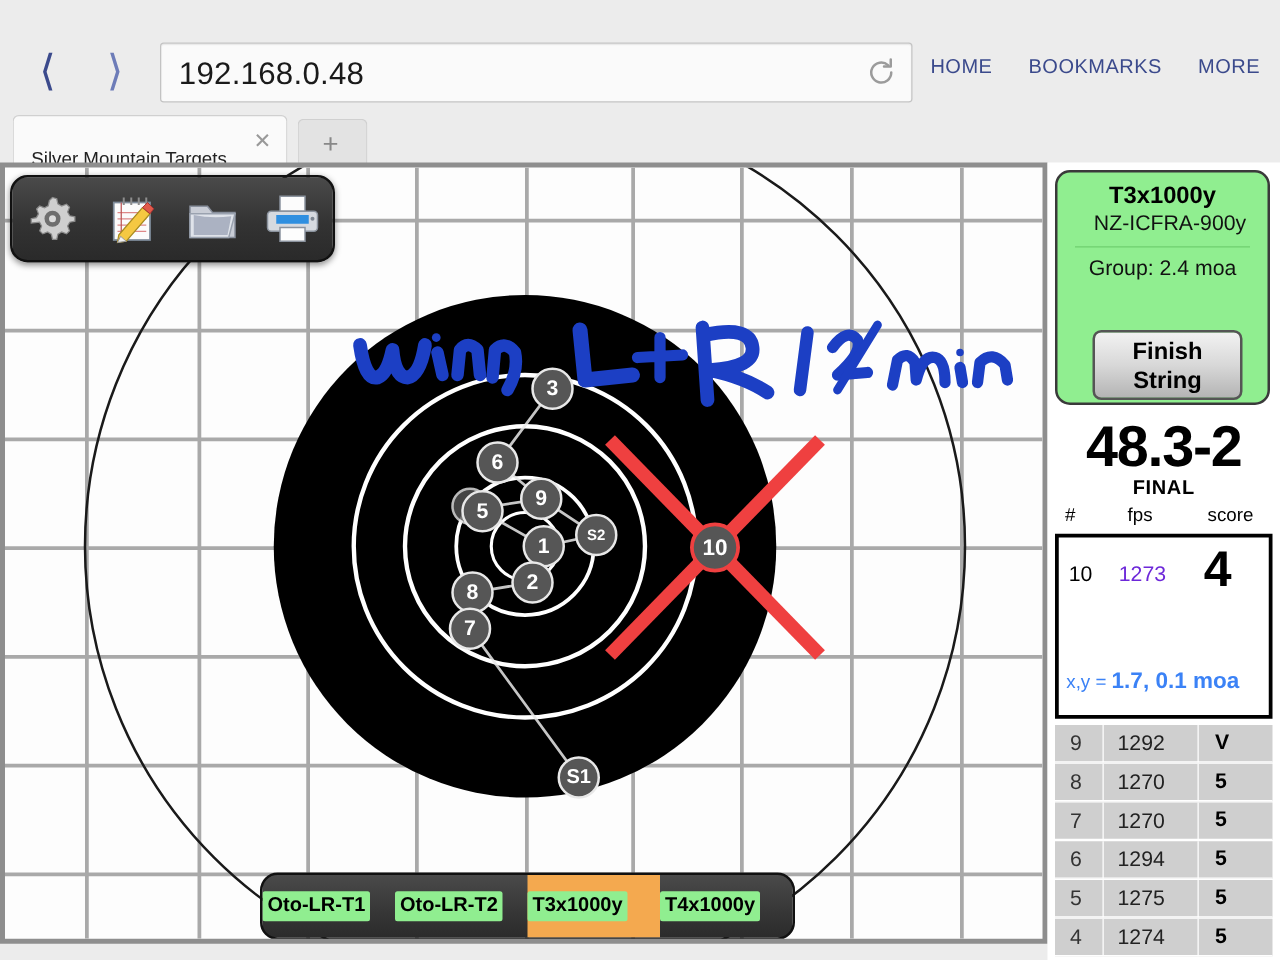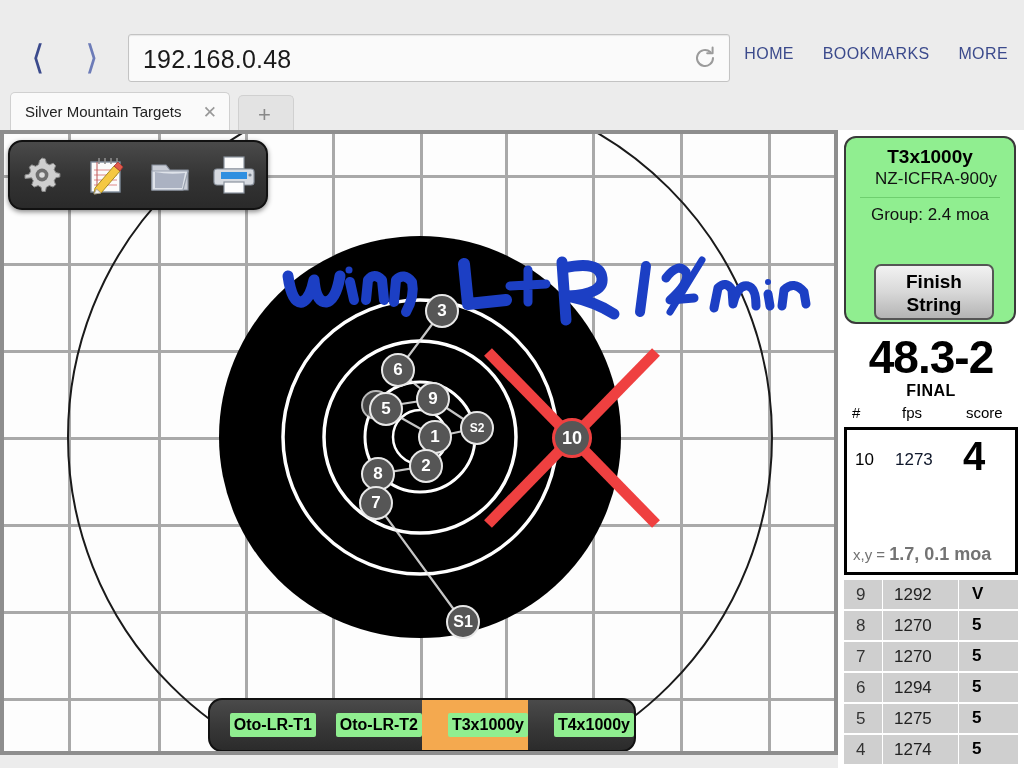--- a/index.html
+++ b/index.html
@@ -34,21 +34,21 @@
   }
   .chrome-links{position:absolute;right:16px;top:45px;font-size:16px;color:#3b4a8c;letter-spacing:.4px;}
   .chrome-links span{margin-left:24px;cursor:pointer;}
 
   .tabstrip{position:absolute;left:0;top:92px;width:1024px;height:38px;}
   .tab{
     position:absolute;left:10px;top:0;width:218px;height:38px;
     background:#fafafa;border:1px solid #d0d0d0;border-bottom:none;
     border-top-left-radius:5px;border-top-right-radius:5px;
   }
-  .tab-title{position:absolute;left:14px;top:10px;font-size:15px;color:#222;white-space:nowrap;}
+  .tab-title{position:absolute;left:14px;top:26px;font-size:15px;color:#222;white-space:nowrap;}
   .tab-close{position:absolute;right:12px;top:9px;font-size:17px;color:#999;cursor:pointer;}
   .tab-new{
     position:absolute;left:238px;top:3px;width:54px;height:35px;
     background:#e3e3e3;border:1px solid #d0d0d0;border-bottom:none;
     border-top-left-radius:5px;border-top-right-radius:5px;cursor:pointer;
   }
   .tab-new span{position:absolute;left:19px;top:6px;font-size:22px;color:#888;}
 
   
   .pane{
@@ -86,21 +86,21 @@
   .tbtn{width:52px;height:50px;cursor:pointer;display:flex;align-items:center;justify-content:center;}
 
   
   .tsel{
     position:absolute;left:208px;top:698px;width:424px;height:50px;
     background:linear-gradient(180deg,#4a4a4a 0%,#363636 60%,#2b2b2b 100%);
     border:2px solid #111;border-radius:14px;
     display:flex;align-items:stretch;overflow:hidden;
   }
   .tchip{
-    flex:1;display:flex;align-items:center;justify-content:flex-end;cursor:pointer;
+    flex:1;display:flex;align-items:center;justify-content:flex-start;cursor:pointer;
   }
   .tchip.active{background:#f4a94f;}
   .tchip span{
     background:#90ee90;color:#000;font-weight:bold;font-size:16px;
     padding:3px 4px;border-radius:2px;white-space:nowrap;
   }
 
   
   .side{position:absolute;left:838px;top:130px;width:186px;height:638px;background:#fff;}
   .scard{
@@ -131,24 +131,24 @@
   .colhdr .c1{position:absolute;left:8px;}
   .colhdr .c2{position:absolute;left:58px;text-align:right;}
   .colhdr .c3{position:absolute;left:122px;}
 
   .latest{
     position:absolute;left:6px;top:297px;width:174px;height:148px;
     background:#fff;border:3px solid #000;box-sizing:border-box;
   }
   .lrow1{position:absolute;left:0;top:8px;width:168px;height:40px;}
   .lrow1 .n{position:absolute;left:8px;top:12px;font-size:17px;color:#000;}
-  .lrow1 .f{position:absolute;left:48px;top:12px;font-size:17px;color:#0f172a;}
+  .lrow1 .f{position:absolute;left:48px;top:12px;font-size:17px;color:#6d28d9;}
   .lrow1 .s{position:absolute;left:116px;top:-4px;font-size:40px;font-weight:bold;color:#000;}
   .ltime{position:absolute;left:0;top:52px;width:168px;text-align:center;font-size:16px;color:#000;line-height:21px;}
-  .lxy{position:absolute;left:6px;top:114px;font-size:15px;color:#737373;}
+  .lxy{position:absolute;left:6px;top:104px;font-size:15px;color:#3b82f6;}
   .lxy b{font-size:18px;}
 
   .srow{
     position:absolute;left:6px;width:174px;height:30px;background:#cfcfcf;
     border-bottom:1px solid #fff;box-sizing:border-box;cursor:pointer;
   }
   .srow .n{position:absolute;left:12px;top:5px;font-size:17px;color:#333;}
   .srow .f{position:absolute;left:50px;top:5px;font-size:17px;color:#222;}
   .srow .s{position:absolute;left:128px;top:4px;font-size:17px;font-weight:bold;color:#000;}
   .srow .sep{position:absolute;top:0;width:1px;height:30px;background:#fff;}

